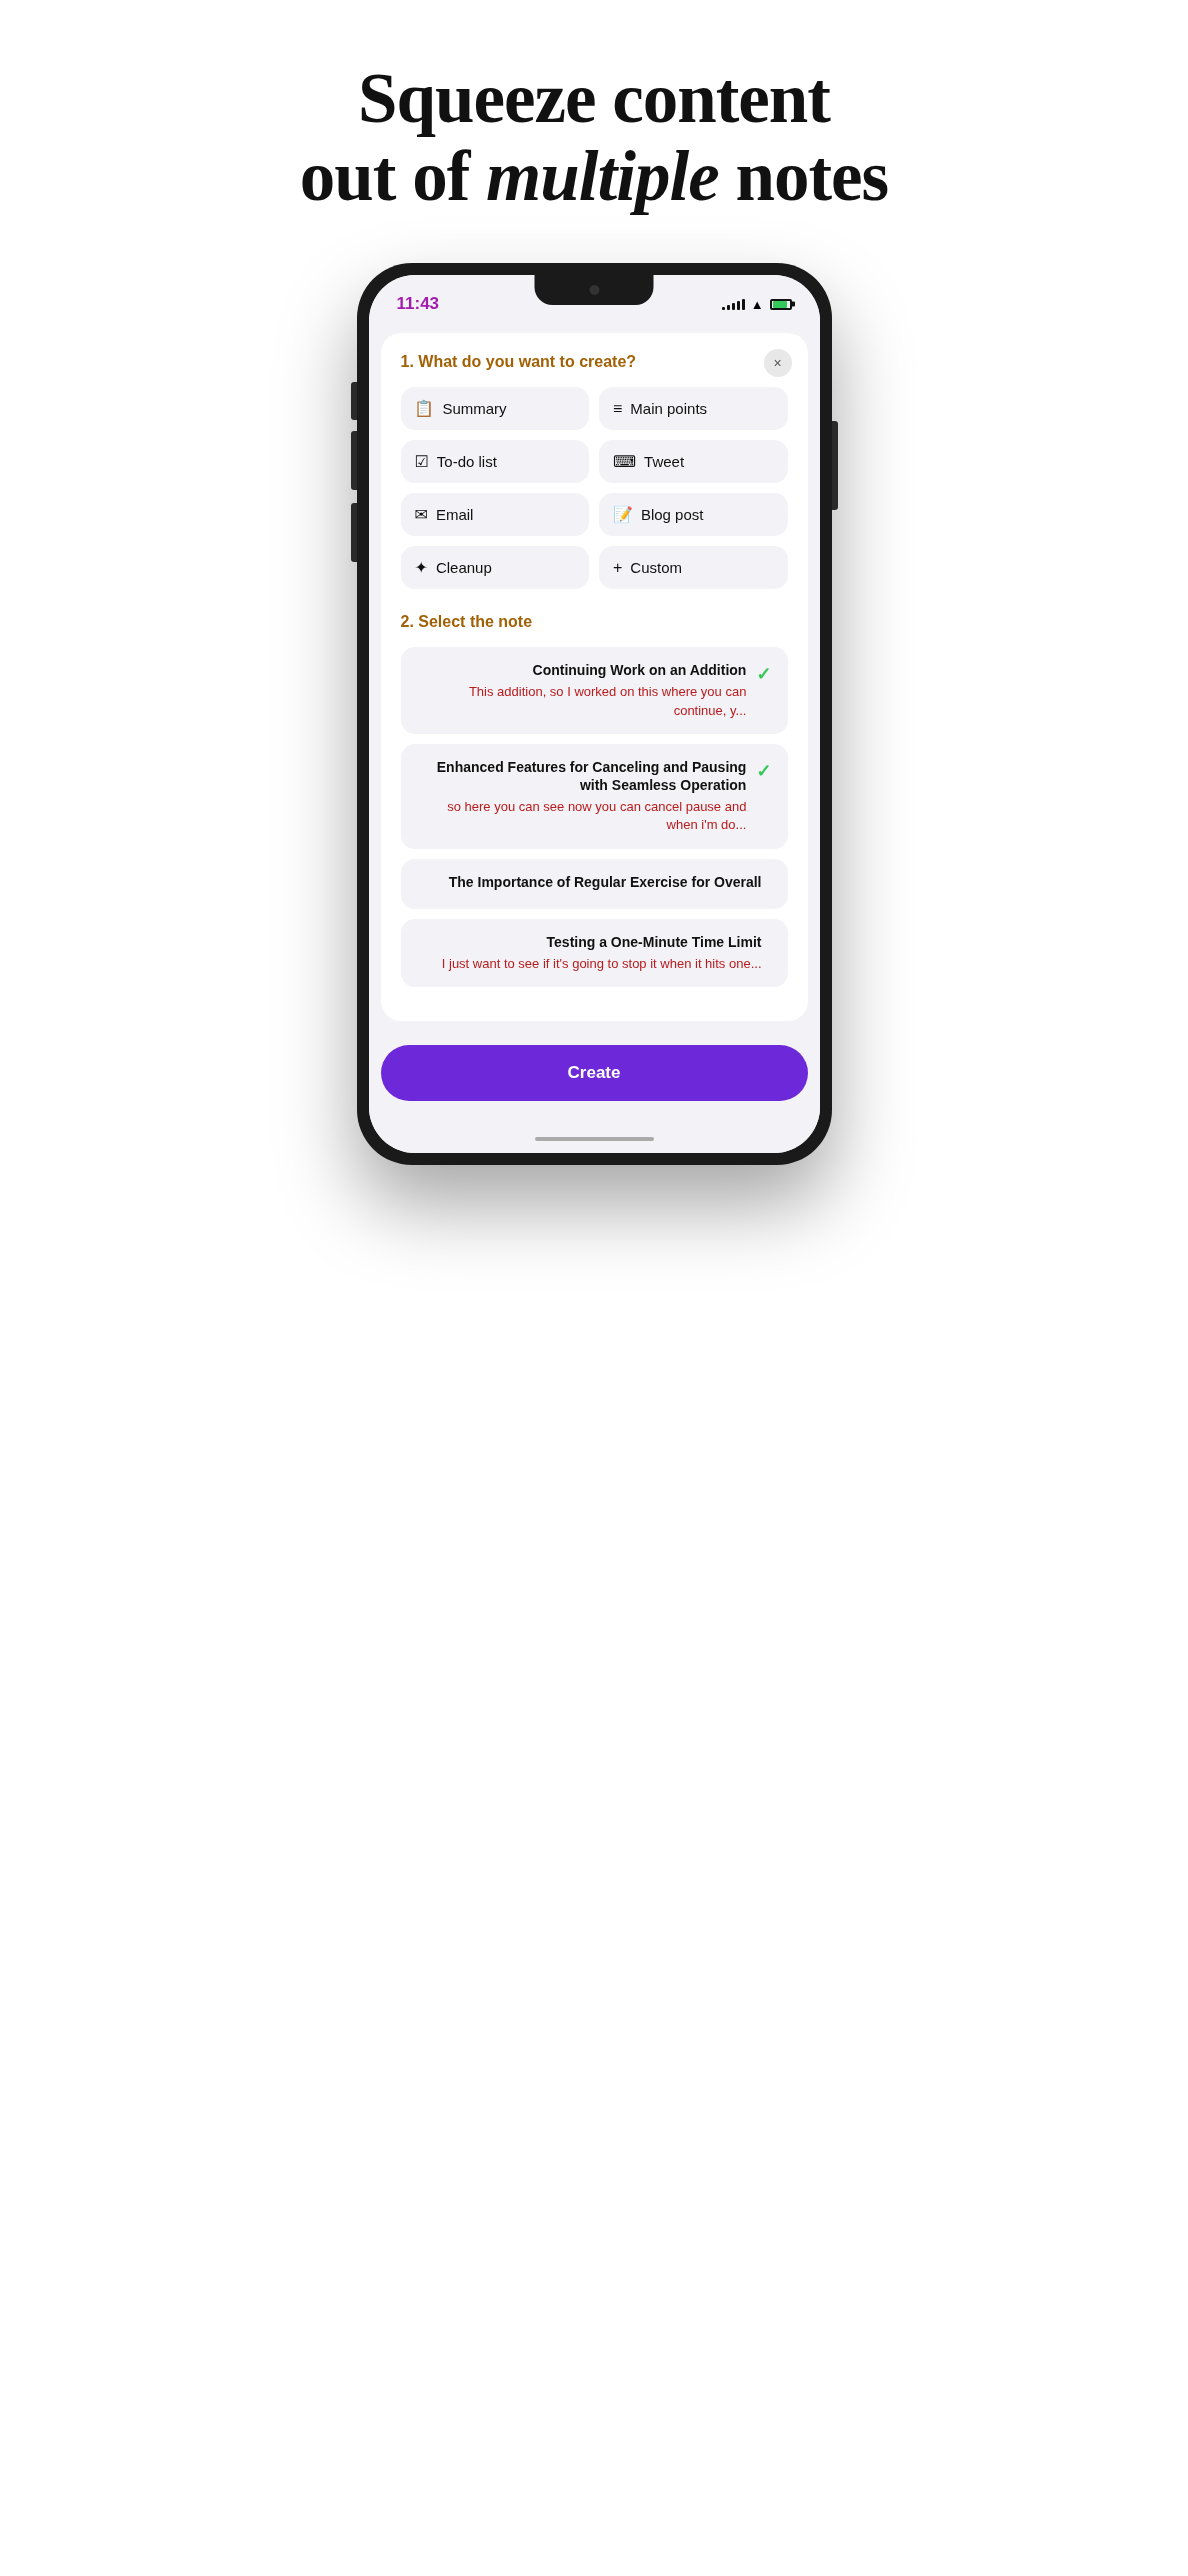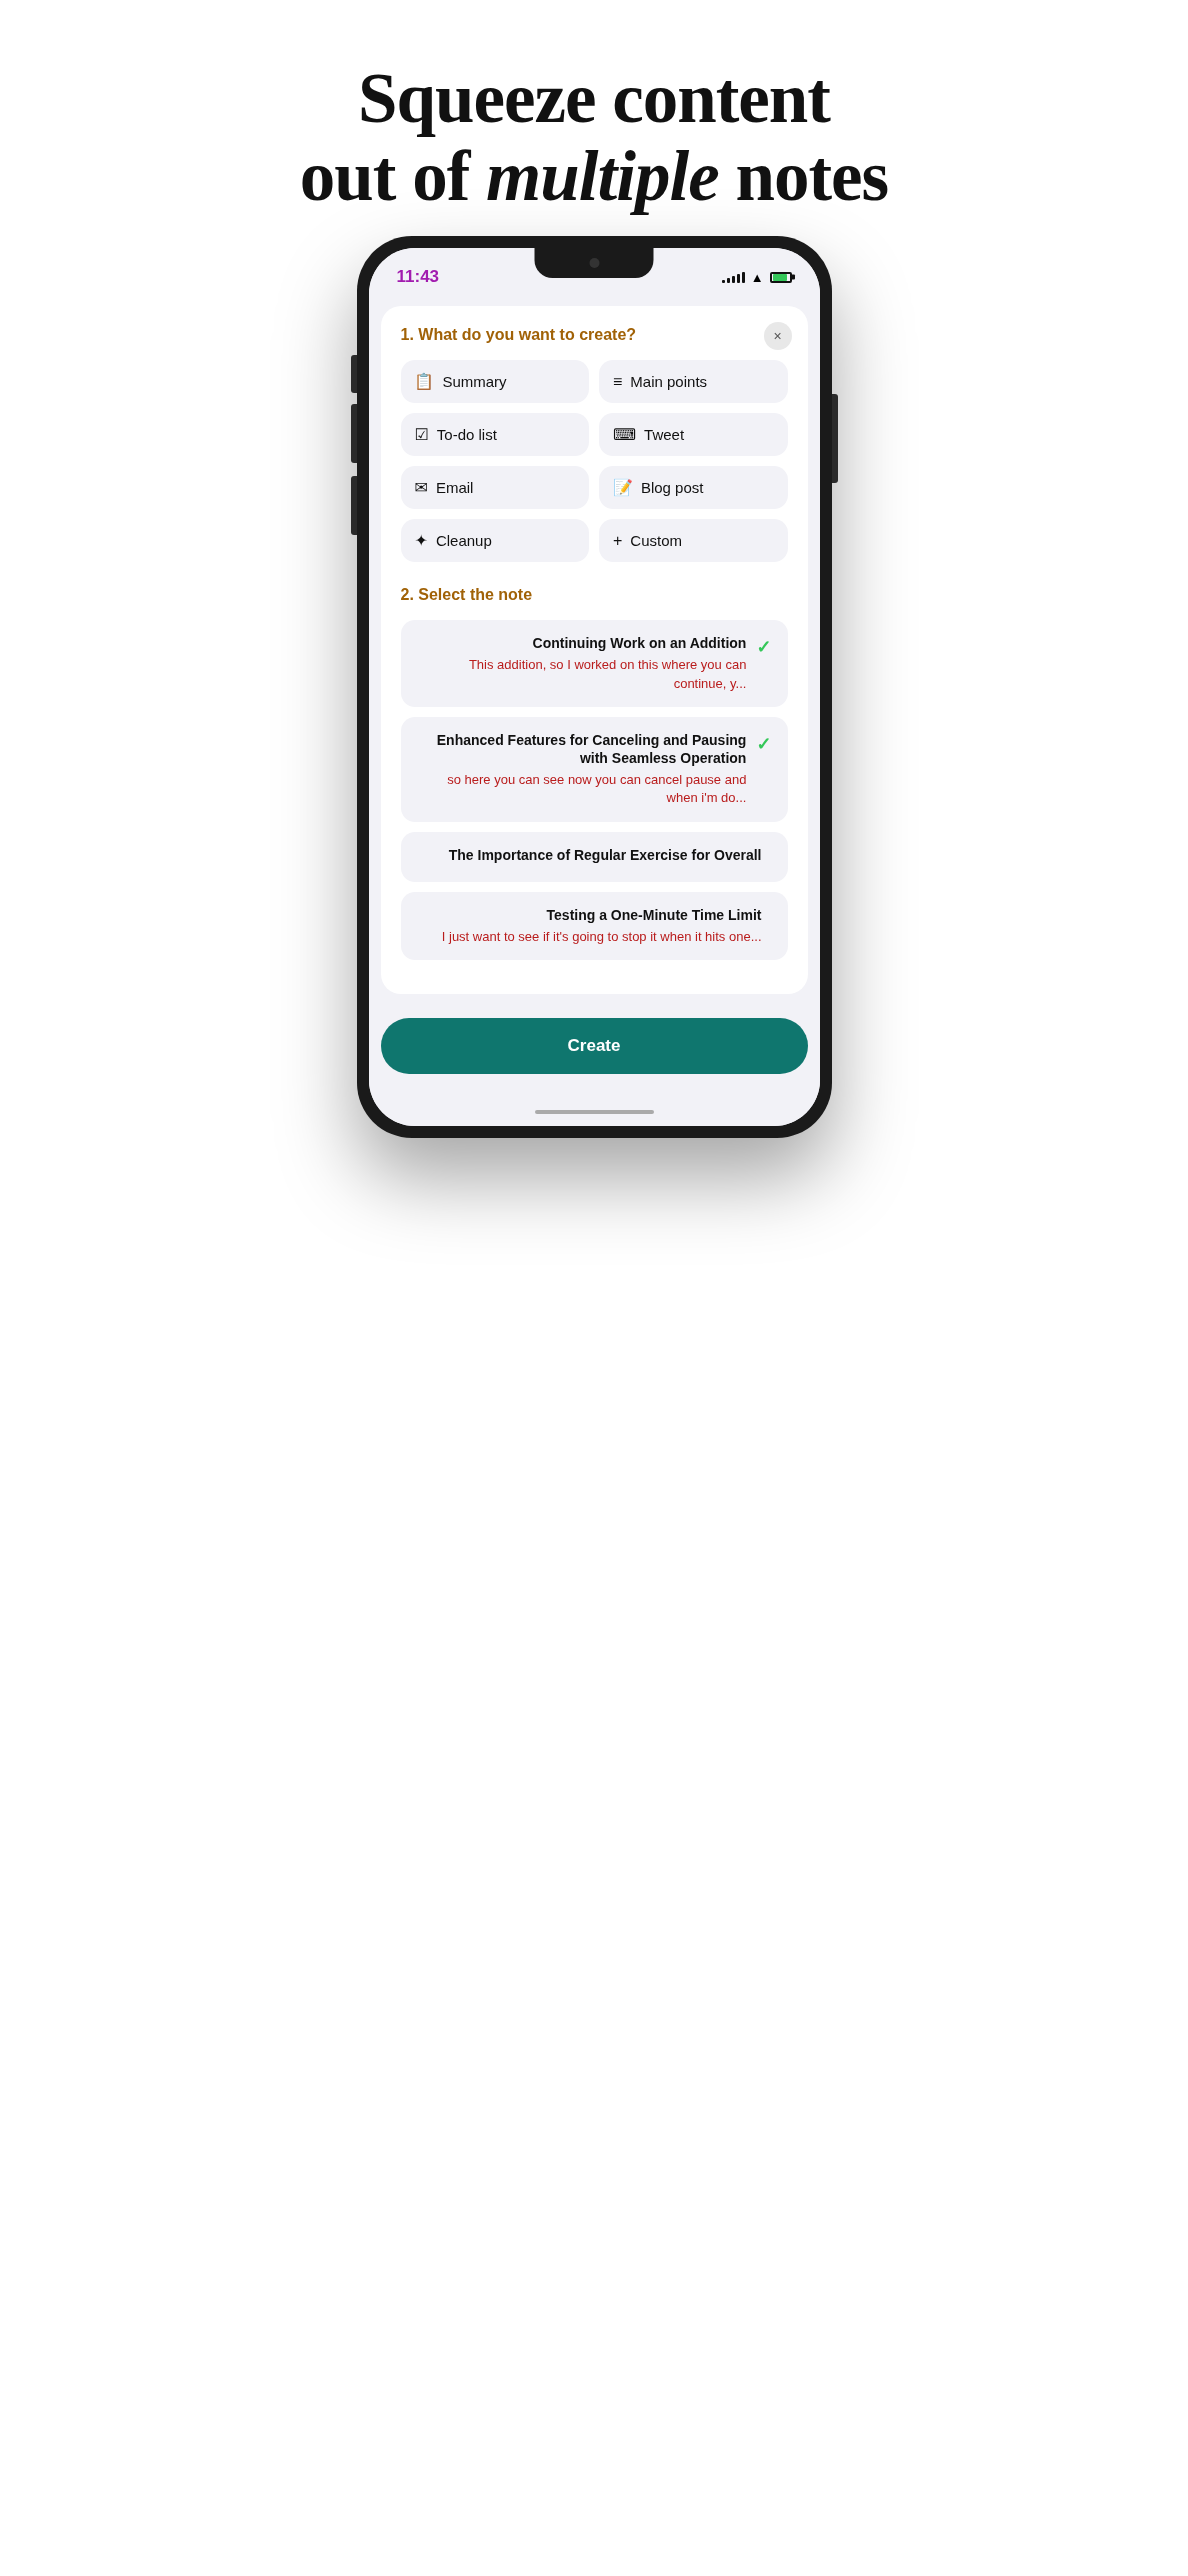--- a/index.html
+++ b/index.html
@@ -11,21 +11,21 @@
       align-items: center;
       font-family: -apple-system, BlinkMacSystemFont, 'Segoe UI', sans-serif;
       width: 1188px;
       min-height: 2576px;
       padding-top: 59px;
     }
 
     
     .hero {
       text-align: center;
-      margin-bottom: 21px;
+      margin-bottom: 48px;
     }
     .hero-title {
       font-size: 71px;
       font-weight: 800;
       color: #111;
       line-height: 1.1;
       letter-spacing: -1px;
       font-family: Georgia, 'Times New Roman', serif;
     }
     .hero-title em {
@@ -208,21 +208,21 @@
       font-weight: 700;
       flex-shrink: 0;
       margin-top: 2px;
     }
 
     
     .create-btn-area {
       padding: 8px 12px 4px;
     }
     .create-btn {
-      background: #0f766e;
+      background: #6d28d9;
       color: #fff;
       border-radius: 28px;
       padding: 18px;
       width: 100%;
       font-size: 17px;
       font-weight: 600;
       text-align: center;
       cursor: pointer;
       border: none;
     }

